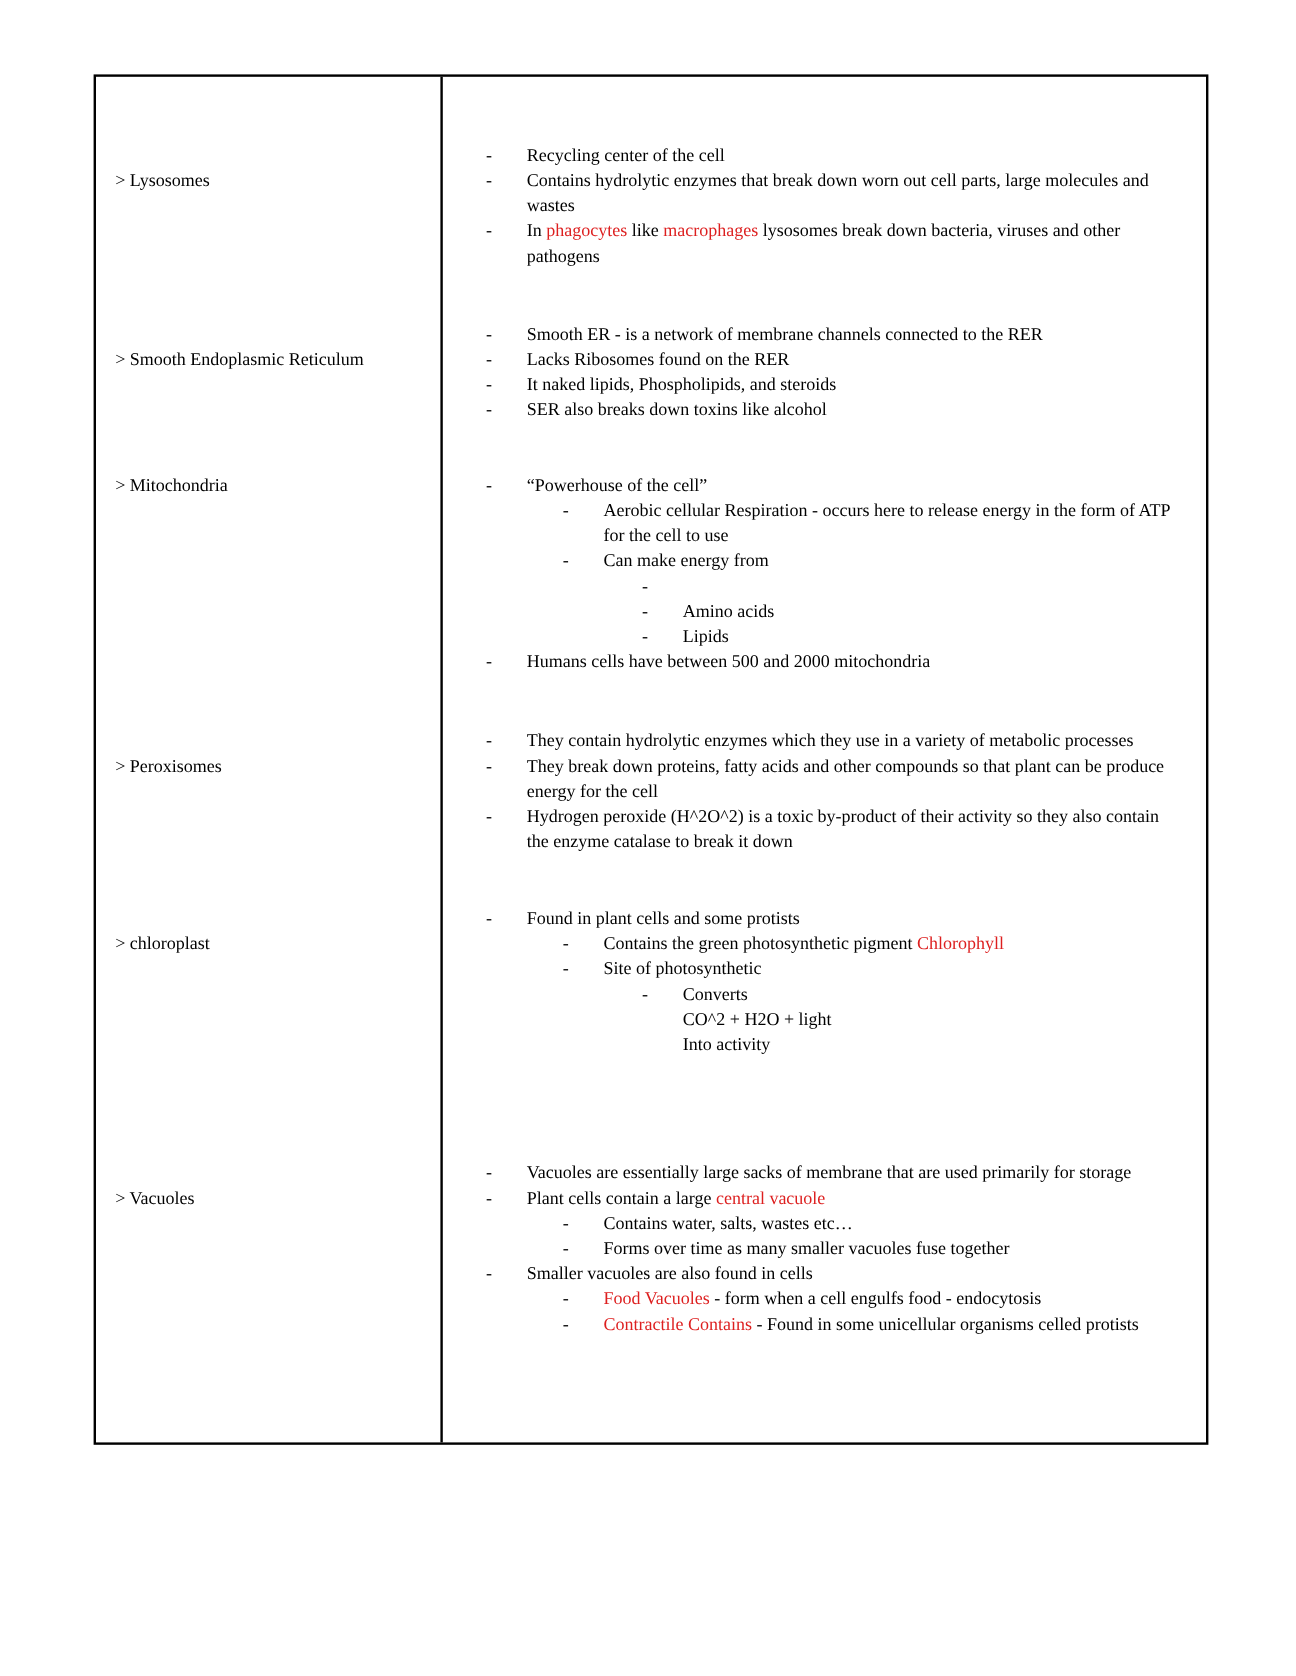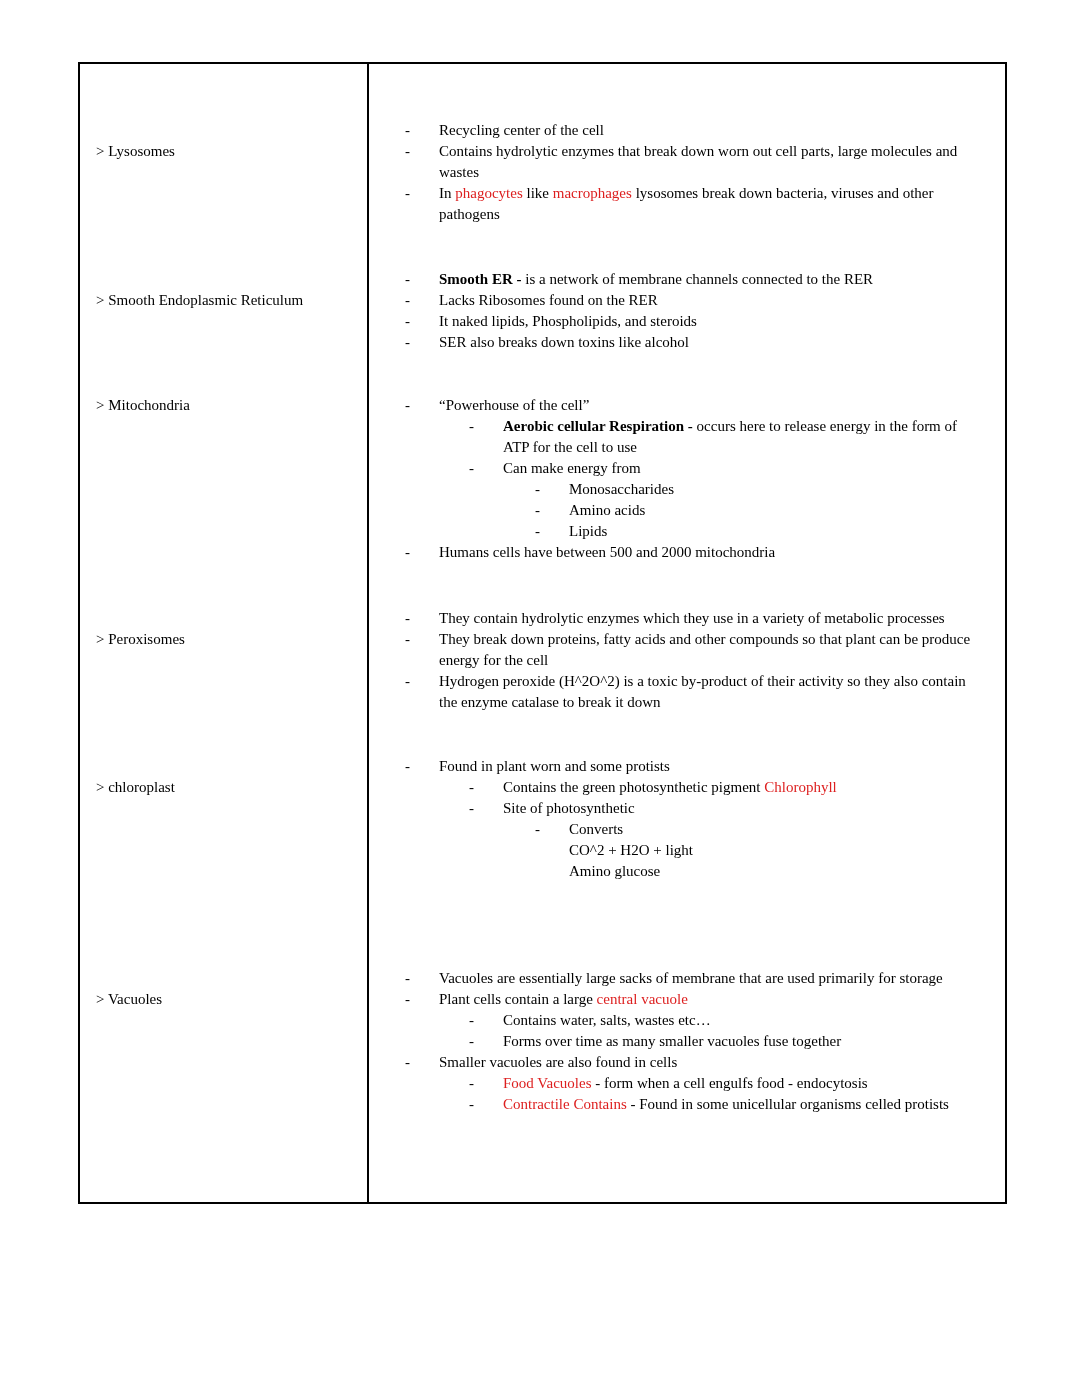--- a/index.html
+++ b/index.html
@@ -50,21 +50,21 @@
   .label { margin-top: 21px; white-space: nowrap; }
   .sec-3 .label { margin-top: 0; }
   ul.bullets { list-style: none; margin: 0; padding: 0; }
   li.bullet { display: flex; }
   li.l0 { padding-left: 36px; }
   li.l1 { padding-left: 100px; }
   li.l2 { padding-left: 166px; }
   .marker { flex: 0 0 34px; }
   .btext { flex: 1 1 auto; }
   .seg-red { color: var(--red, #dd1f1f); }
-  .seg-bold { font-weight: bold; }
+  .seg-bold { font-weight: normal; }
 </style>
 </head>
 <body>
 
 <div class="page">
   <div class="doc-table">
     <div class="col-divider"></div>
 
     <div class="sec sec-1">
       <div class="cell-left">
@@ -127,21 +127,20 @@
             <li class="bullet l1">
               <span class="marker">-</span>
               <span class="btext"><span class="seg-bold">Aerobic cellular Respiration - </span><span>occurs here to release energy in the form of ATP for the cell to use</span></span>
             </li>
             <li class="bullet l1">
               <span class="marker">-</span>
               <span class="btext"><span>Can make energy from</span></span>
             </li>
             <li class="bullet l2">
               <span class="marker">-</span>
-              <span class="btext"><span>Monosaccharides</span></span>
             </li>
             <li class="bullet l2">
               <span class="marker">-</span>
               <span class="btext"><span>Amino acids</span></span>
             </li>
             <li class="bullet l2">
               <span class="marker">-</span>
               <span class="btext"><span>Lipids</span></span>
             </li>
             <li class="bullet l0">
@@ -175,41 +174,41 @@
     </div>
 
     <div class="sec sec-5">
       <div class="cell-left">
         <div class="label">&gt; chloroplast</div>
       </div>
       <div class="cell-right">
         <ul class="bullets">
             <li class="bullet l0">
               <span class="marker">-</span>
-              <span class="btext"><span>Found in plant worn and some protists</span></span>
+              <span class="btext"><span>Found in plant cells and some protists</span></span>
             </li>
             <li class="bullet l1">
               <span class="marker">-</span>
               <span class="btext"><span>Contains the green photosynthetic pigment </span><span class="seg-red">Chlorophyll</span></span>
             </li>
             <li class="bullet l1">
               <span class="marker">-</span>
               <span class="btext"><span>Site of photosynthetic</span></span>
             </li>
             <li class="bullet l2">
               <span class="marker">-</span>
               <span class="btext"><span>Converts</span></span>
             </li>
             <li class="bullet l2">
               <span class="marker"></span>
               <span class="btext"><span>CO^2 + H2O + light</span></span>
             </li>
             <li class="bullet l2">
               <span class="marker"></span>
-              <span class="btext"><span>Amino glucose</span></span>
+              <span class="btext"><span>Into activity</span></span>
             </li>
           </ul>
       </div>
     </div>
 
     <div class="sec sec-6">
       <div class="cell-left">
         <div class="label">&gt; Vacuoles</div>
       </div>
       <div class="cell-right">

